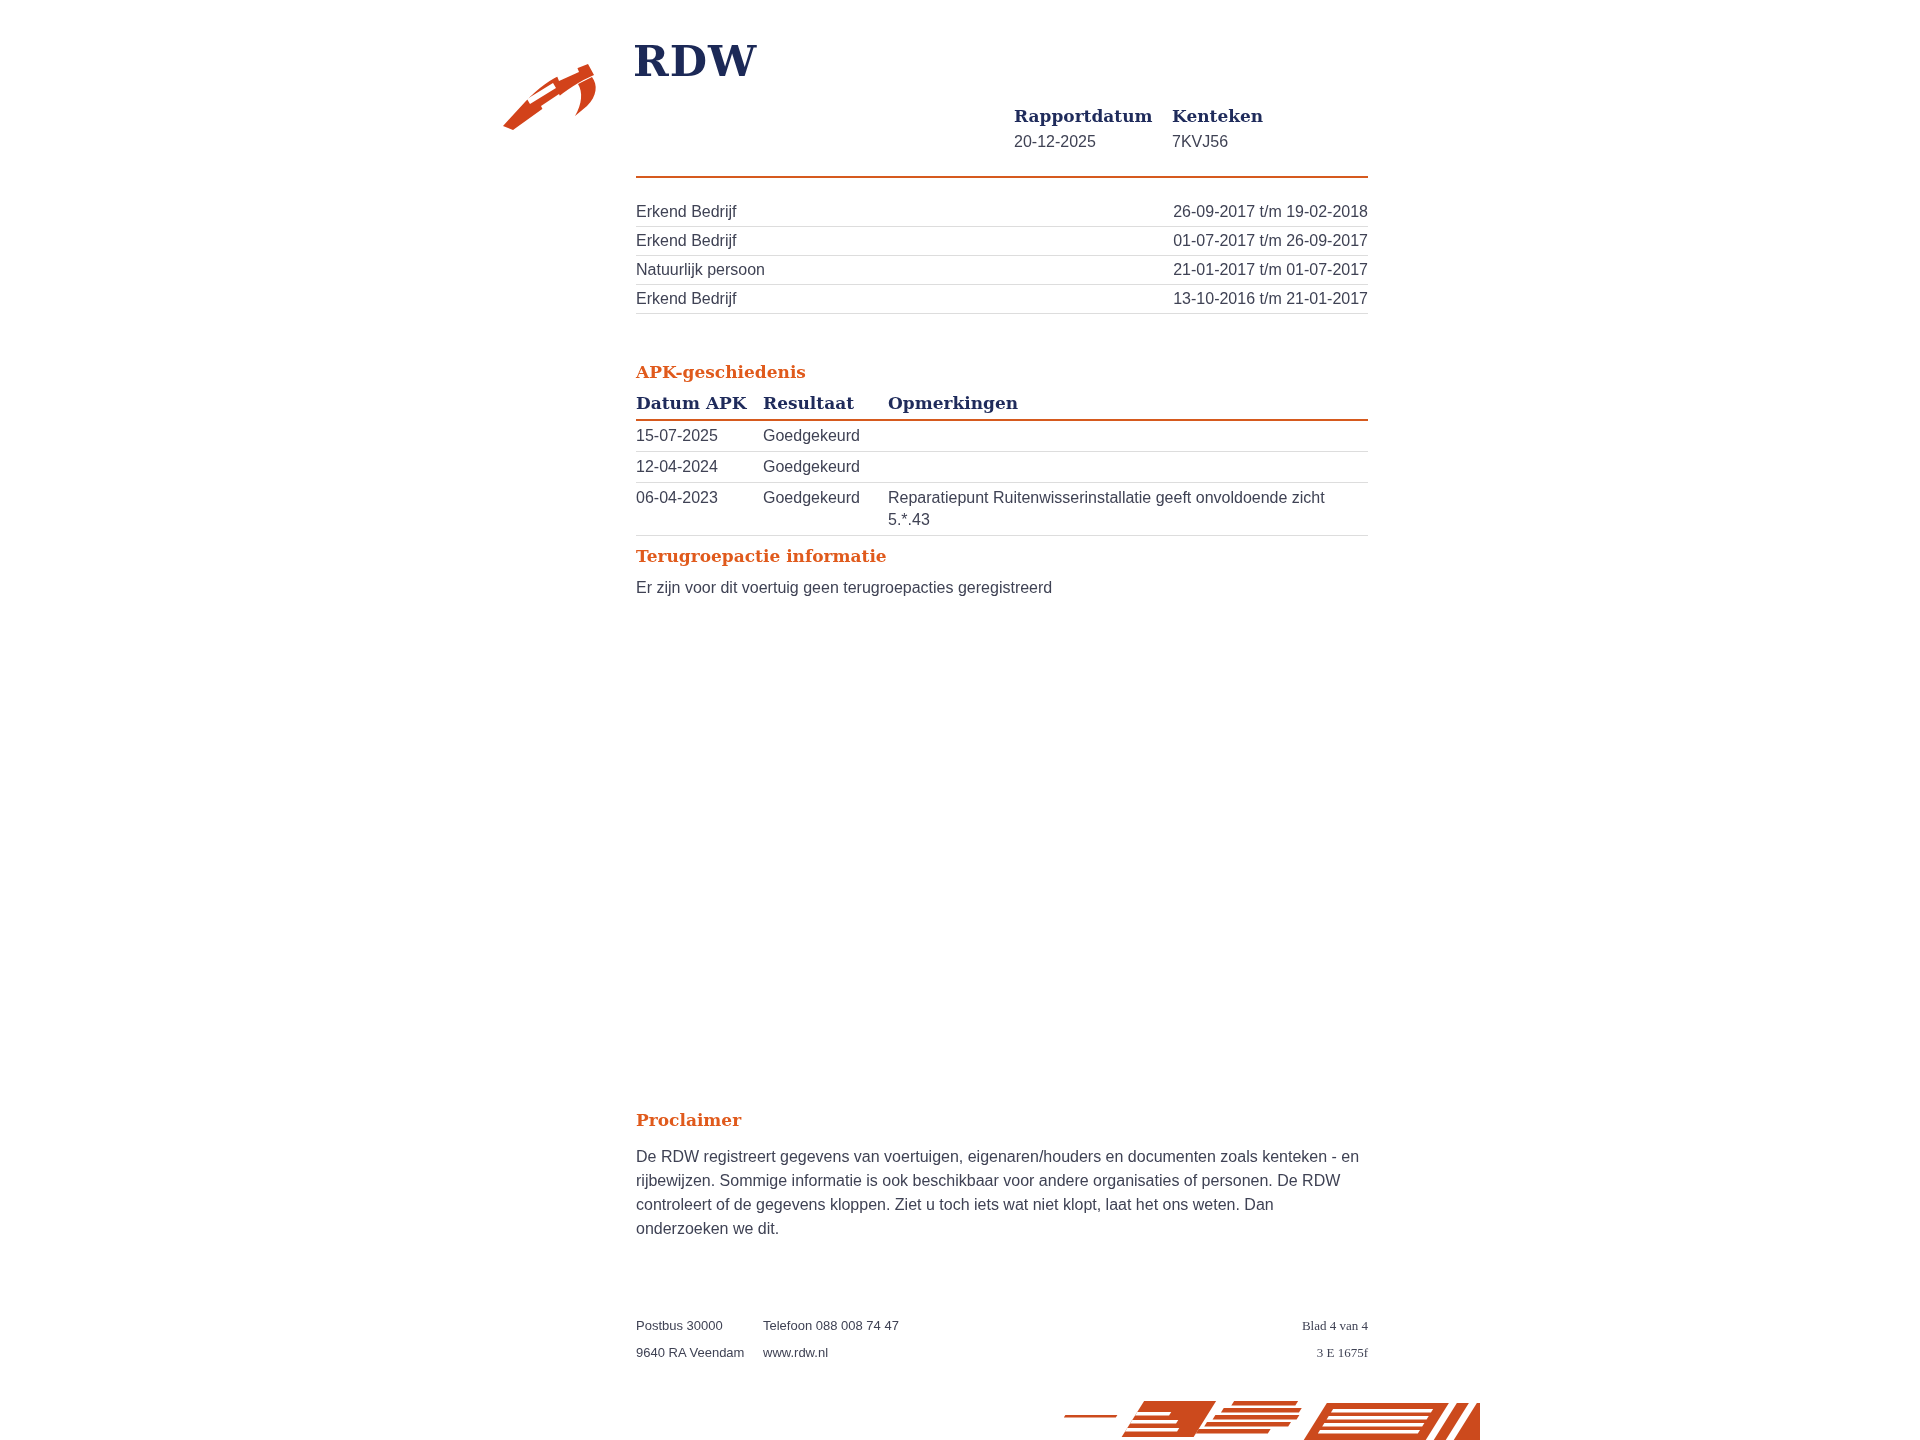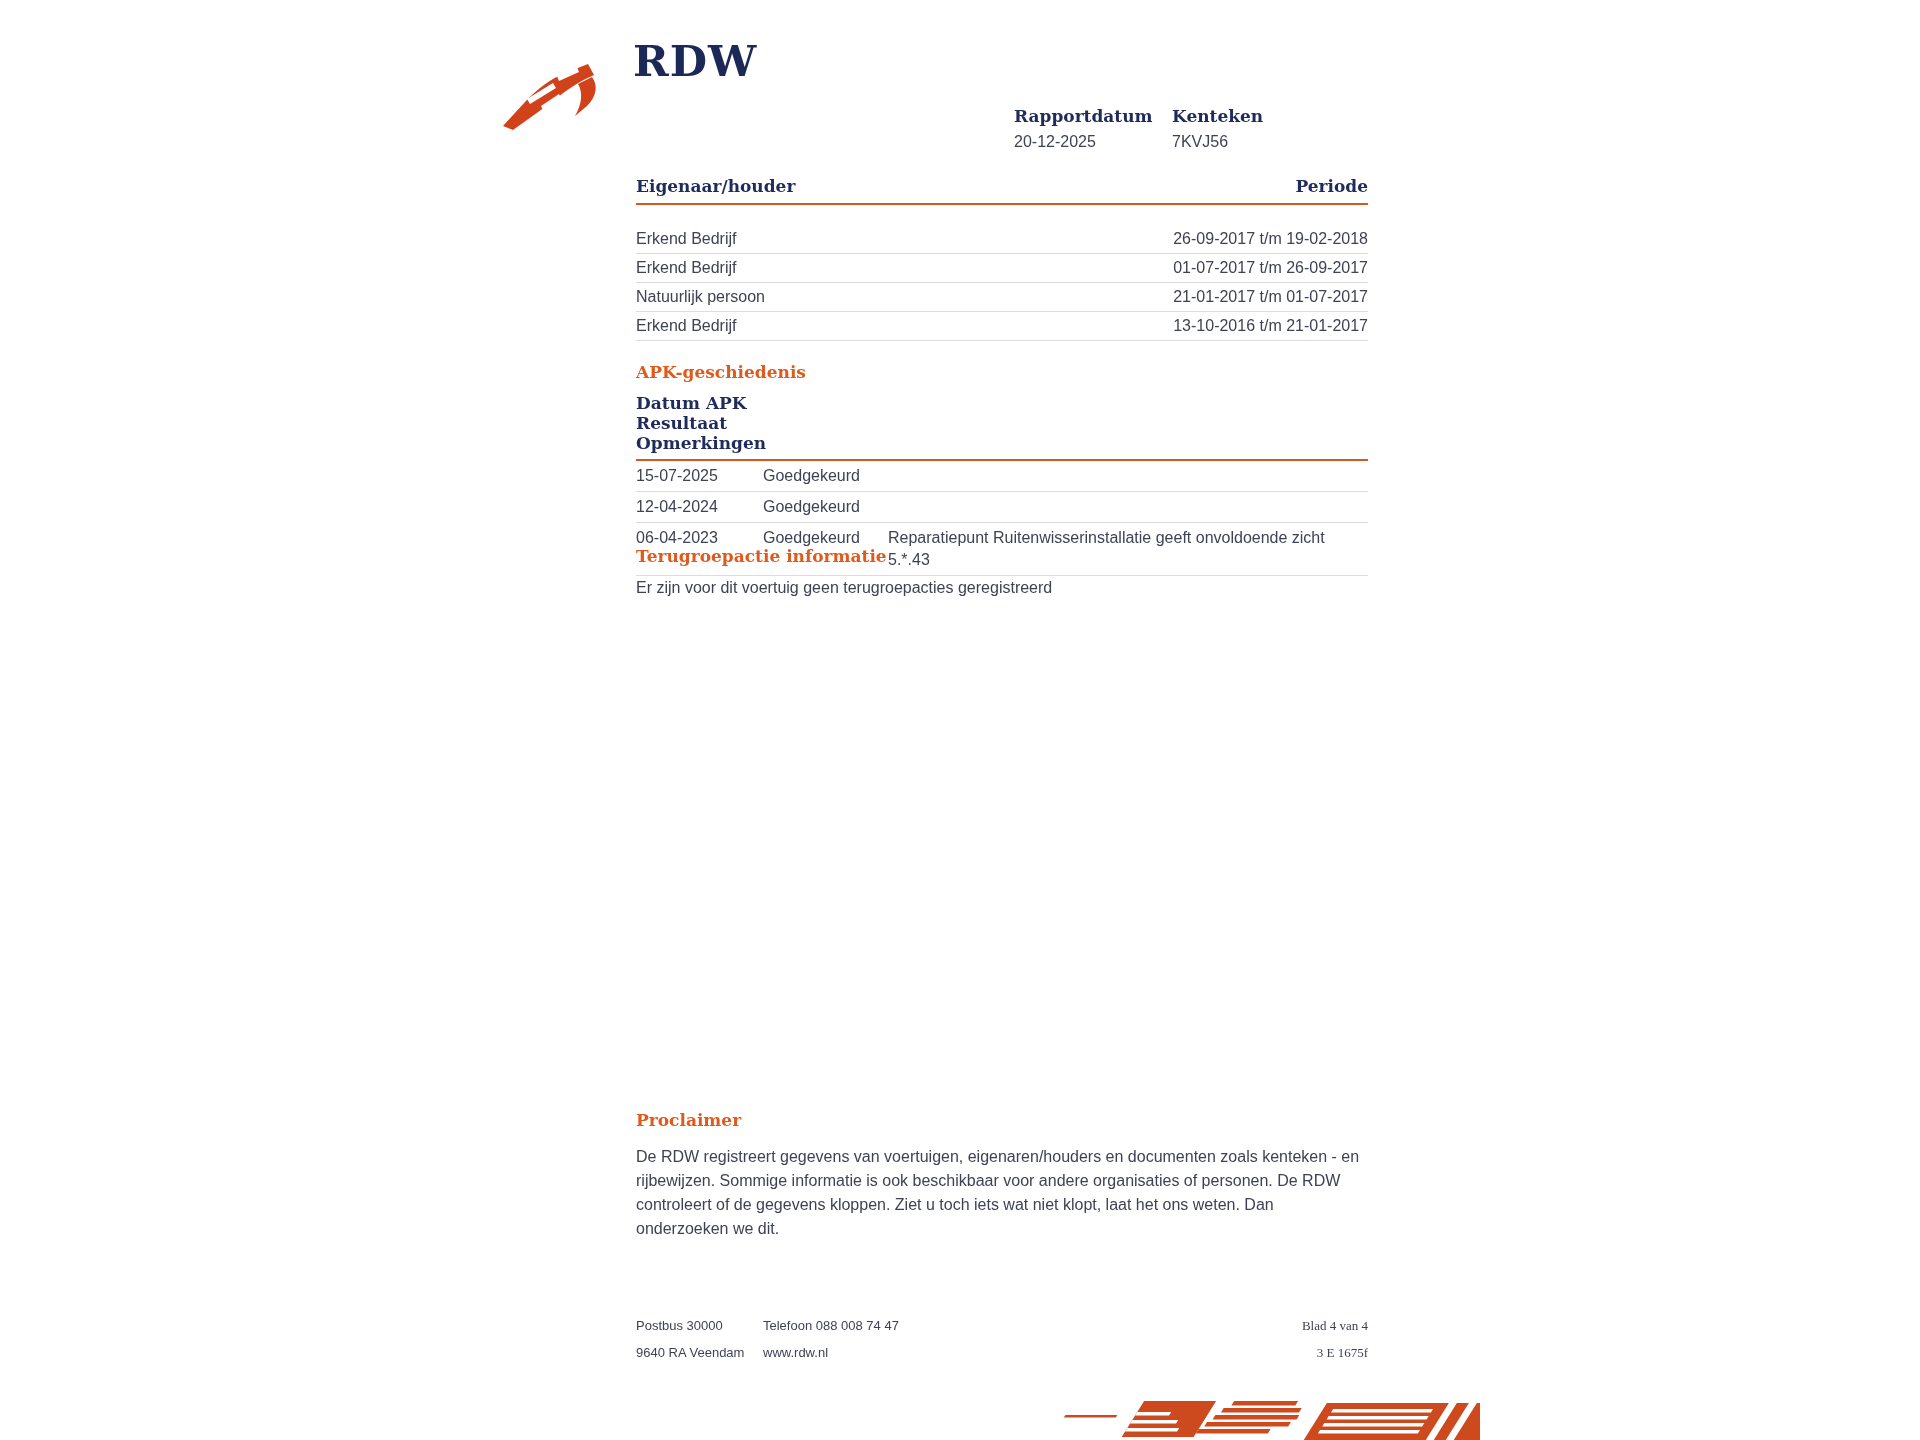--- a/index.html
+++ b/index.html
@@ -49,21 +49,21 @@
   .owner-header { display:flex; justify-content:space-between; align-items:flex-end; padding-bottom:7px; }
   .owner-rows { margin-top:20px; }
   .trow {
     display:flex; justify-content:space-between;
     padding:3px 0 4px 0; border-bottom:1px solid #DDDDDD;
     font-size:16px; line-height:21px;
   }
 
   
   .apk-section { top:362px; }
-  .apk-cols { display:flex; margin-top:11px; padding-bottom:6px;flex-direction:column; }
+  .apk-cols { display:flex; margin-top:11px; padding-bottom:6px; }
   .apk-col-1 { width:127px; }
   .apk-col-2 { width:125px; }
   .apk-col-3 { flex:1; }
   .apk-row { display:flex; padding:4px 0 4px 0; border-bottom:1px solid #DDDDDD; font-size:16px; line-height:22px; }
   .apk-remark { max-width:470px; }
 
   
   .recall-section { top:546px; }
   .recall-text { margin-top:10px; }
 
@@ -100,24 +100,20 @@
 
   <div class="abs logo-word">RDW</div>
 
 
   <div class="abs meta-label" style="left:1014px;">Rapportdatum</div>
   <div class="abs meta-label" style="left:1172px;">Kenteken</div>
   <div class="abs meta-value" style="left:1014px;">20-12-2025</div>
   <div class="abs meta-value" style="left:1172px;">7KVJ56</div>
 
   <div class="abs content-col owner-section">
-    <div class="owner-header">
-      <span class="serif-bold">Eigenaar/houder</span>
-      <span class="serif-bold">Periode</span>
-    </div>
     <hr class="orange-rule">
     <div class="owner-rows">
       <div class="trow">
         <span>Erkend Bedrijf</span>
         <span>26-09-2017 t/m 19-02-2018</span>
       </div>
       <div class="trow">
         <span>Erkend Bedrijf</span>
         <span>01-07-2017 t/m 26-09-2017</span>
       </div>

